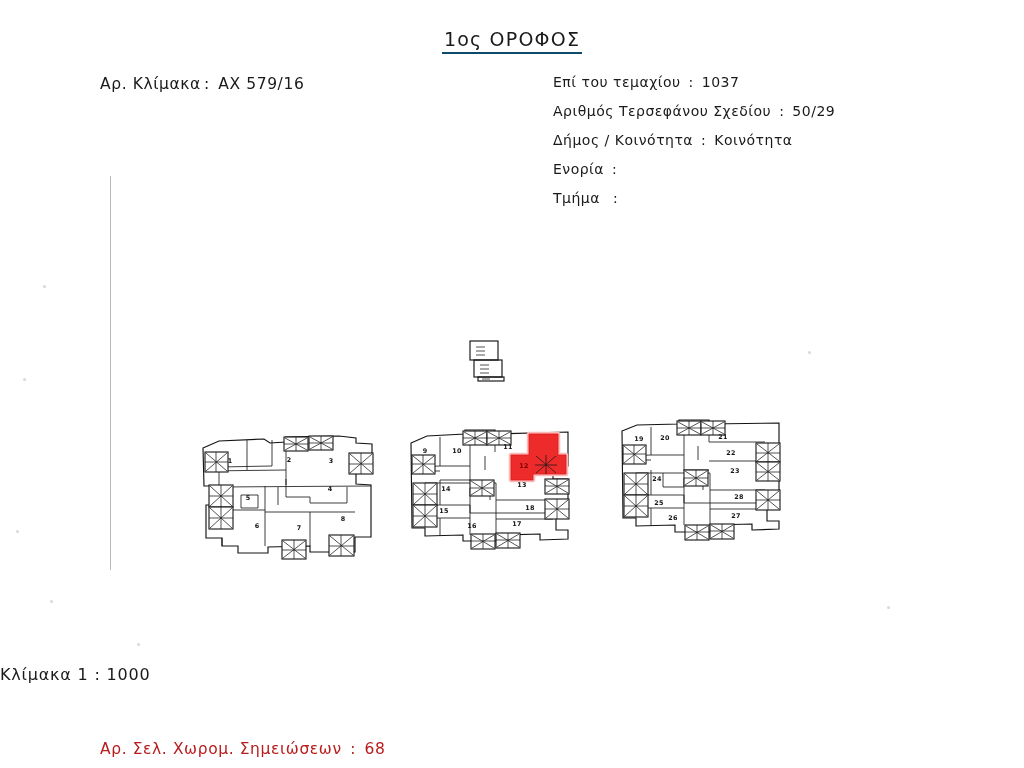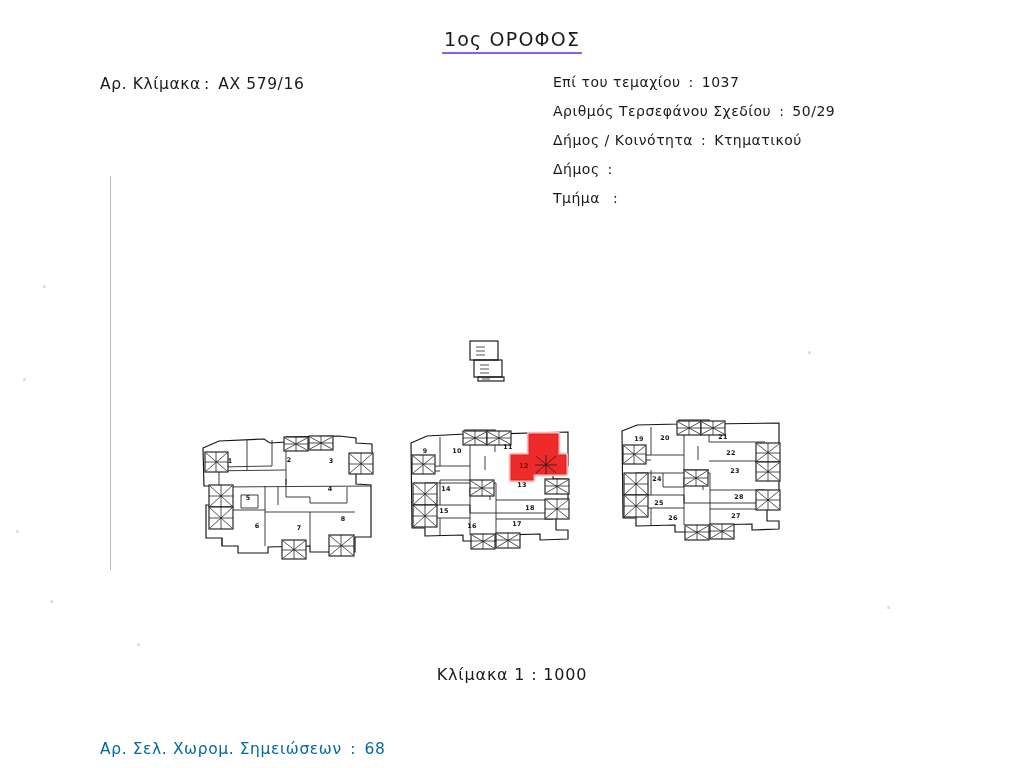--- a/index.html
+++ b/index.html
@@ -14,21 +14,21 @@
   .page{position:absolute;inset:0;}
 
   
   #doc-title{
     position:absolute; left:0; top:28px; width:1024px;
     text-align:center;
     font-size:19px; letter-spacing:1.2px;
     color:#1a1a1a;
   }
   #doc-title span{
-    border-bottom:2px solid #8b5cf6;
+    border-bottom:2px solid #0c4a6e;
     padding:0 2px 2px 2px;
   }
 
   
   #file-no{
     position:absolute; left:100px; top:75px;
     font-size:15.5px; letter-spacing:0.6px; color:#1a1a1a;
   }
   #parcel-block{
     position:absolute; left:553px; top:74px;
@@ -43,25 +43,25 @@
   
   #left-rule{
     position:absolute; left:110px; top:176px;
     width:1px; height:394px;
     background:#b9b9b9;
   }
 
   
   #scale-note{
     position:absolute; left:0; top:665px; width:1024px;
-    text-align:center; font-size:16px; letter-spacing:0.8px; color:#1a1a1a;
+    text-align:left; font-size:16px; letter-spacing:0.8px; color:#1a1a1a;
   }
   #survey-note{
     position:absolute; left:100px; top:740px;
-    font-size:15.5px; letter-spacing:0.6px; color:#0369a1;
+    font-size:15.5px; letter-spacing:0.6px; color:#b91c1c;
   }
 
   
   #site-plan{
     position:absolute; left:0; top:0; width:1024px; height:768px;
     pointer-events:none;
   }
   #site-plan svg{display:block;}
 
   .wall{ fill:none; stroke:#141414; stroke-width:1.15; }
@@ -93,24 +93,24 @@
   </div>
 
   <div id="parcel-block">
     <div class="row">
       <span class="lbl">Επί του τεμαχίου</span>&nbsp;<span class="sep">:</span>&nbsp;<span class="val">1037</span>
     </div>
     <div class="row">
       <span class="lbl">Αριθμός Τερσεφάνου Σχεδίου</span>&nbsp;<span class="sep">:</span>&nbsp;<span class="val">50/29</span>
     </div>
     <div class="row">
-      <span class="lbl">Δήμος / Κοινότητα</span>&nbsp;<span class="sep">:</span>&nbsp;<span class="val">Κτηματικού</span>
-    </div>
-    <div class="row">
-      <span class="lbl">Δήμος</span>&nbsp;<span class="sep">:</span>&nbsp;<span class="val"></span>
+      <span class="lbl">Δήμος / Κοινότητα</span>&nbsp;<span class="sep">:</span>&nbsp;<span class="val">Κοινότητα</span>
+    </div>
+    <div class="row">
+      <span class="lbl">Ενορία</span>&nbsp;<span class="sep">:</span>&nbsp;<span class="val"></span>
     </div>
     <div class="row">
       <span class="lbl">Τμήμα</span>&nbsp;&nbsp;<span class="sep">:</span>&nbsp;<span class="val"></span>
     </div>
   </div>
 
   <div id="left-rule"></div>
 
   <div id="site-plan">
   <svg width="1024" height="768" viewBox="0 0 1024 768" xmlns="http://www.w3.org/2000/svg">

